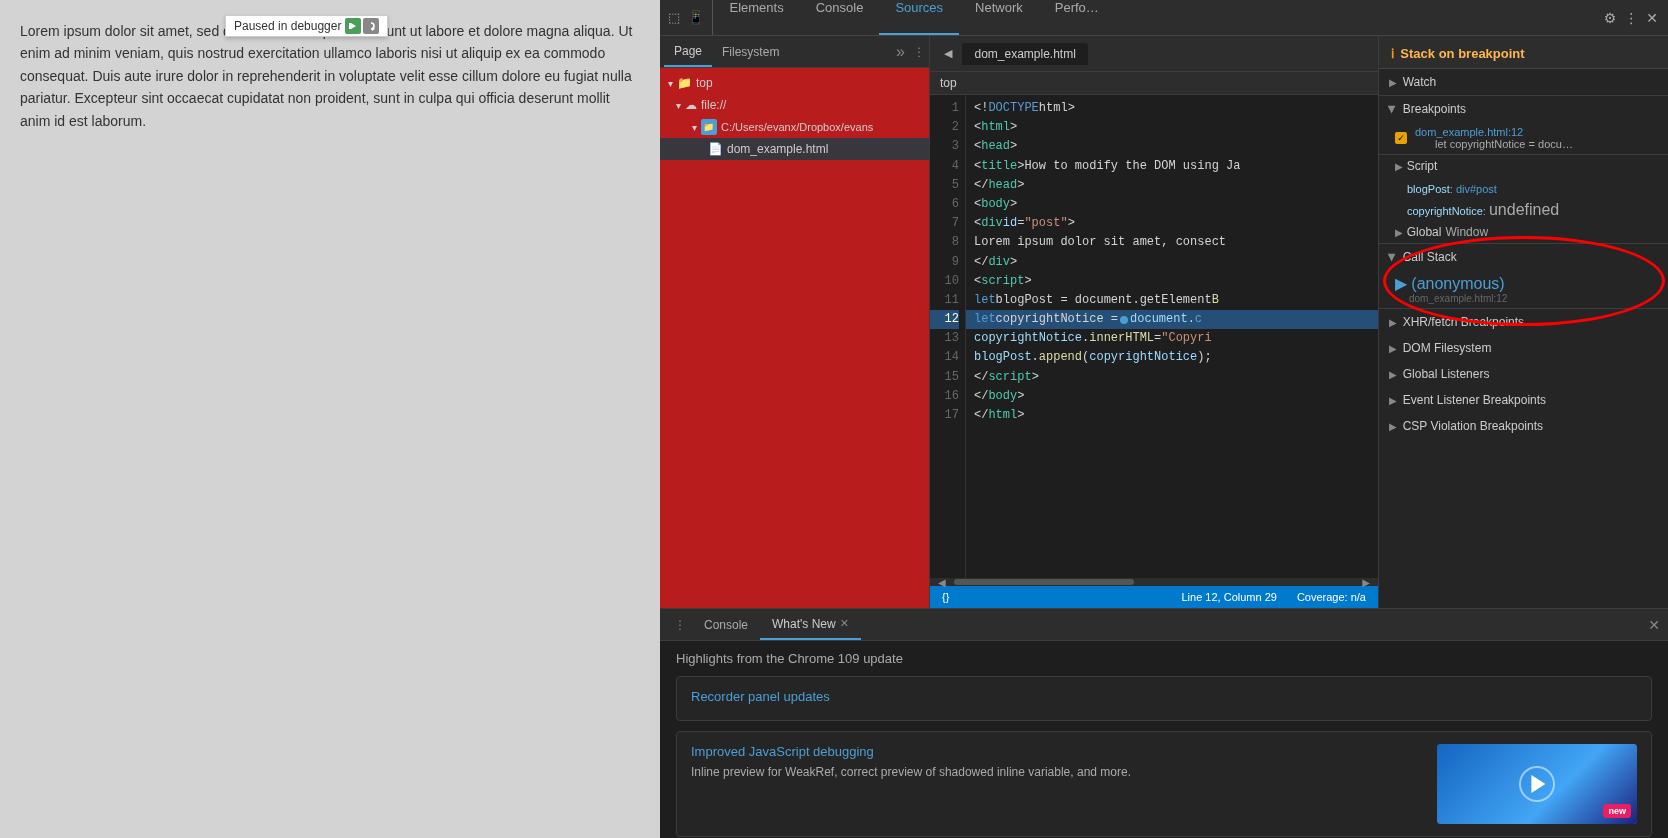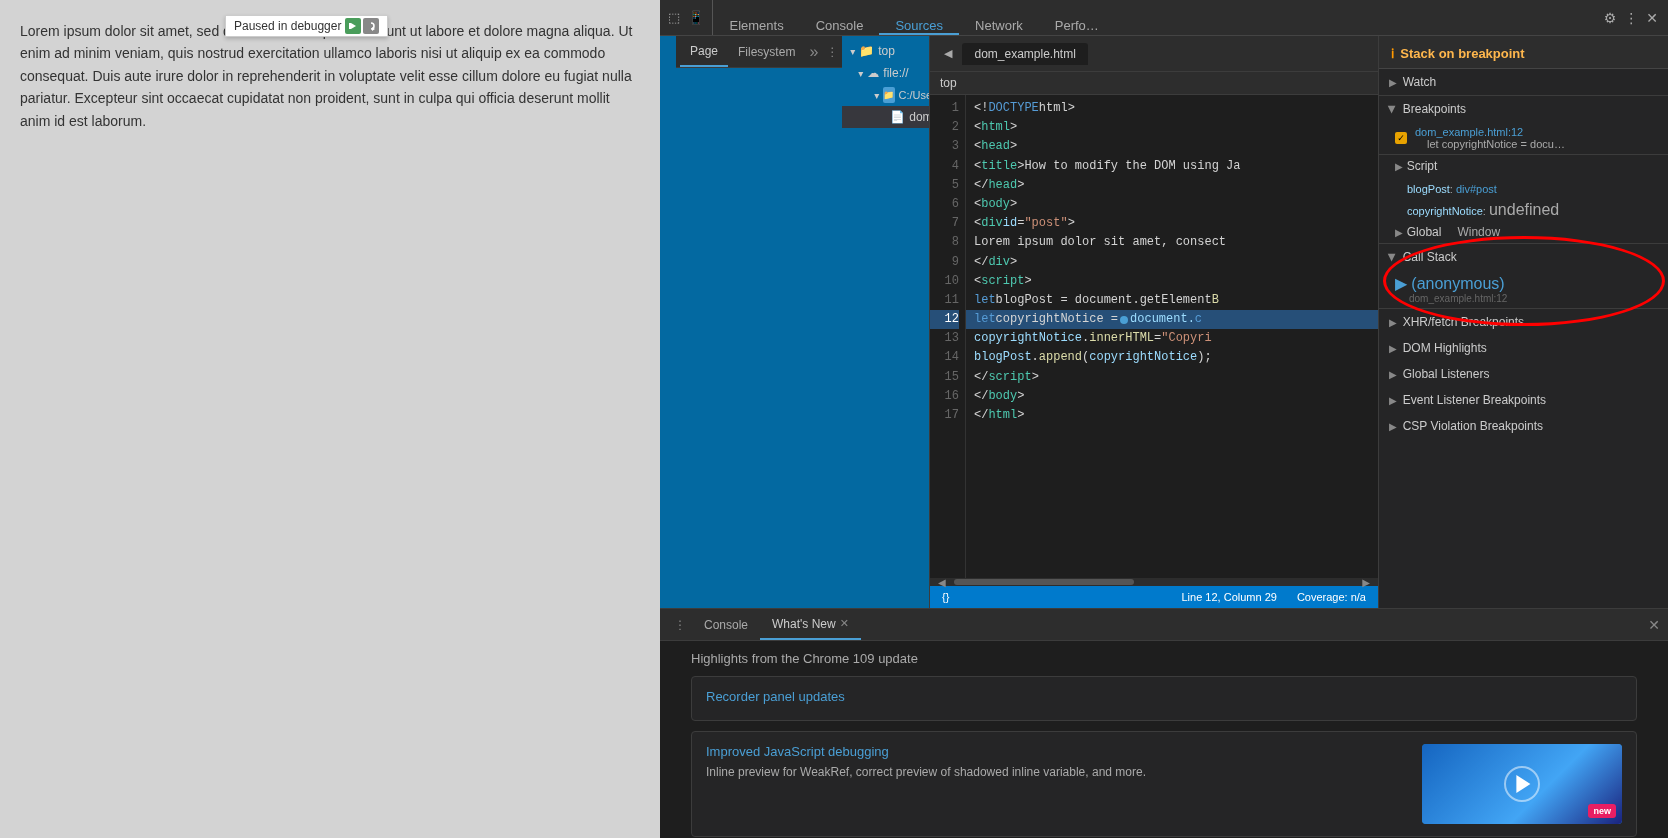--- a/index.html
+++ b/index.html
@@ -49,21 +49,21 @@
     .devtools-tabs {
       display: flex;
       align-items: center;
       height: 100%;
       flex: 1;
     }
     .devtools-tab {
       padding: 0 16px;
       height: 100%;
       display: flex;
-      align-items: flex-end;
+      align-items: flex-start;
       font-size: 13px;
       color: #aaa;
       cursor: pointer;
       border-bottom: 2px solid transparent;
     }
     .devtools-tab.active {
       color: #4a9fd5;
       border-bottom: 2px solid #4a9fd5;
     }
     .devtools-topbar-right {
@@ -76,26 +76,25 @@
     
     .devtools-main {
       display: flex;
       flex: 1;
       overflow: hidden;
     }
 
     
     .sources-sidebar {
       width: 270px;
-      background: #0369a1;
+      background: #b91c1c;
       border-right: 1px solid #3c3c3c;
       display: flex;
-      flex-direction: row;
-      flex-shrink: 0;
-      padding-left: 16px;
+      flex-direction: column;
+      flex-shrink: 0;
     }
     .sources-sidebar-tabs {
       display: flex;
       align-items: center;
       height: 32px;
       background: #2d2d2d;
       border-bottom: 1px solid #3c3c3c;
       padding: 0 4px;
     }
     .sidebar-tab {
@@ -276,21 +275,21 @@
       border-radius: 2px;
       margin-right: 8px;
       flex-shrink: 0;
       display: flex;
       align-items: center;
       justify-content: center;
       color: #000;
       font-size: 9px;
     }
     .bp-label { color: #4a9fd5; font-size: 11px; }
-    .bp-value { color: #aaa; font-size: 11px; margin-left: 12px; }
+    .bp-value { color: #aaa; font-size: 11px; margin-left: 20px; }
     .callstack-func { color: #4a9fd5; display: flex; align-items: center; gap: 4px; }
     .callstack-file { color: #666; font-size: 10px; margin-left: 14px; }
 
     .section-link {
       display: flex;
       align-items: center;
       padding: 6px 10px;
       font-size: 12px;
       color: #ccc;
       cursor: pointer;
@@ -336,21 +335,21 @@
     .bottom-close-btn {
       margin-left: auto;
       color: #888;
       cursor: pointer;
       font-size: 14px;
     }
 
     .bottom-content {
       flex: 1;
       overflow-y: auto;
-      padding: 10px 31px;
+      padding: 10px 16px;
     }
     .bottom-highlight-text {
       font-size: 13px;
       color: #aaa;
       margin-bottom: 10px;
     }
     .feature-card {
       background: #252526;
       border: 1px solid #3c3c3c;
       border-radius: 4px;
@@ -686,21 +685,21 @@
           <span style="color:#9cdcfe;font-size:11px;">blogPost</span><span style="color:#aaa;font-size:11px;">: </span><span style="color:#4a9fd5;font-size:11px;">div#post</span>
         </div>
         <div style="padding:2px 28px;">
           <span style="color:#9cdcfe;font-size:11px;">copyrightNotice</span><span style="color:#aaa;font-size:11px;">: </span><span style="color:#aaa;font-size:16px;">undefined</span>
         </div>
 
         <div style="padding:4px 16px;">
           <div style="display:flex;align-items:center;gap:4px;">
             <span style="font-size:10px;color:#888;">▶</span>
             <span style="font-size:12px;color:#ccc;">Global</span>
-            <span style="font-size:12px;color:#aaa;margin-left:12px;">Window</span>
+            <span style="font-size:12px;color:#aaa;margin-left:0;">Window</span>
           </div>
         </div>
       </div>
 
       <div class="debugger-section">
         <div class="debugger-section-header">
           <span class="section-arrow expanded">▶</span>
           <span>Call Stack</span>
         </div>
         <div style="padding:4px 16px;">
@@ -711,21 +710,21 @@
           <div class="callstack-file">dom_example.html:12</div>
         </div>
       </div>
 
       <div class="section-link">
         <span class="section-arrow">▶</span>
         <span>XHR/fetch Breakpoints</span>
       </div>
       <div class="section-link">
         <span class="section-arrow">▶</span>
-        <span>DOM Highlights</span>
+        <span>DOM Filesystem</span>
       </div>
       <div class="section-link">
         <span class="section-arrow">▶</span>
         <span>Global Listeners</span>
       </div>
       <div class="section-link">
         <span class="section-arrow">▶</span>
         <span>Event Listener Breakpoints</span>
       </div>
       <div class="section-link">

